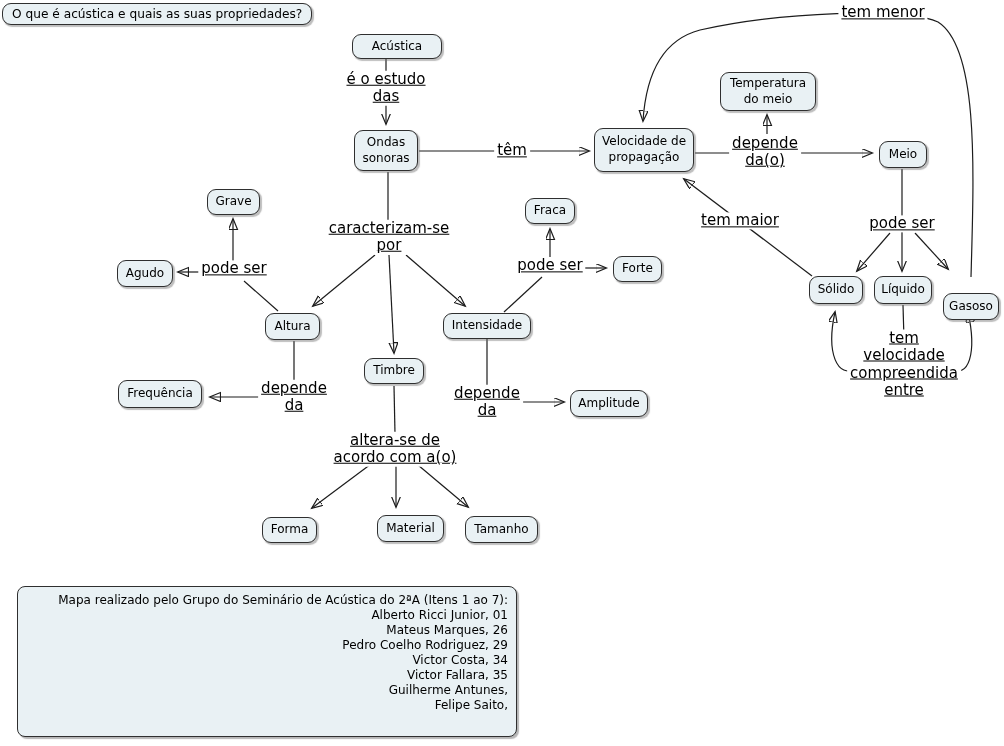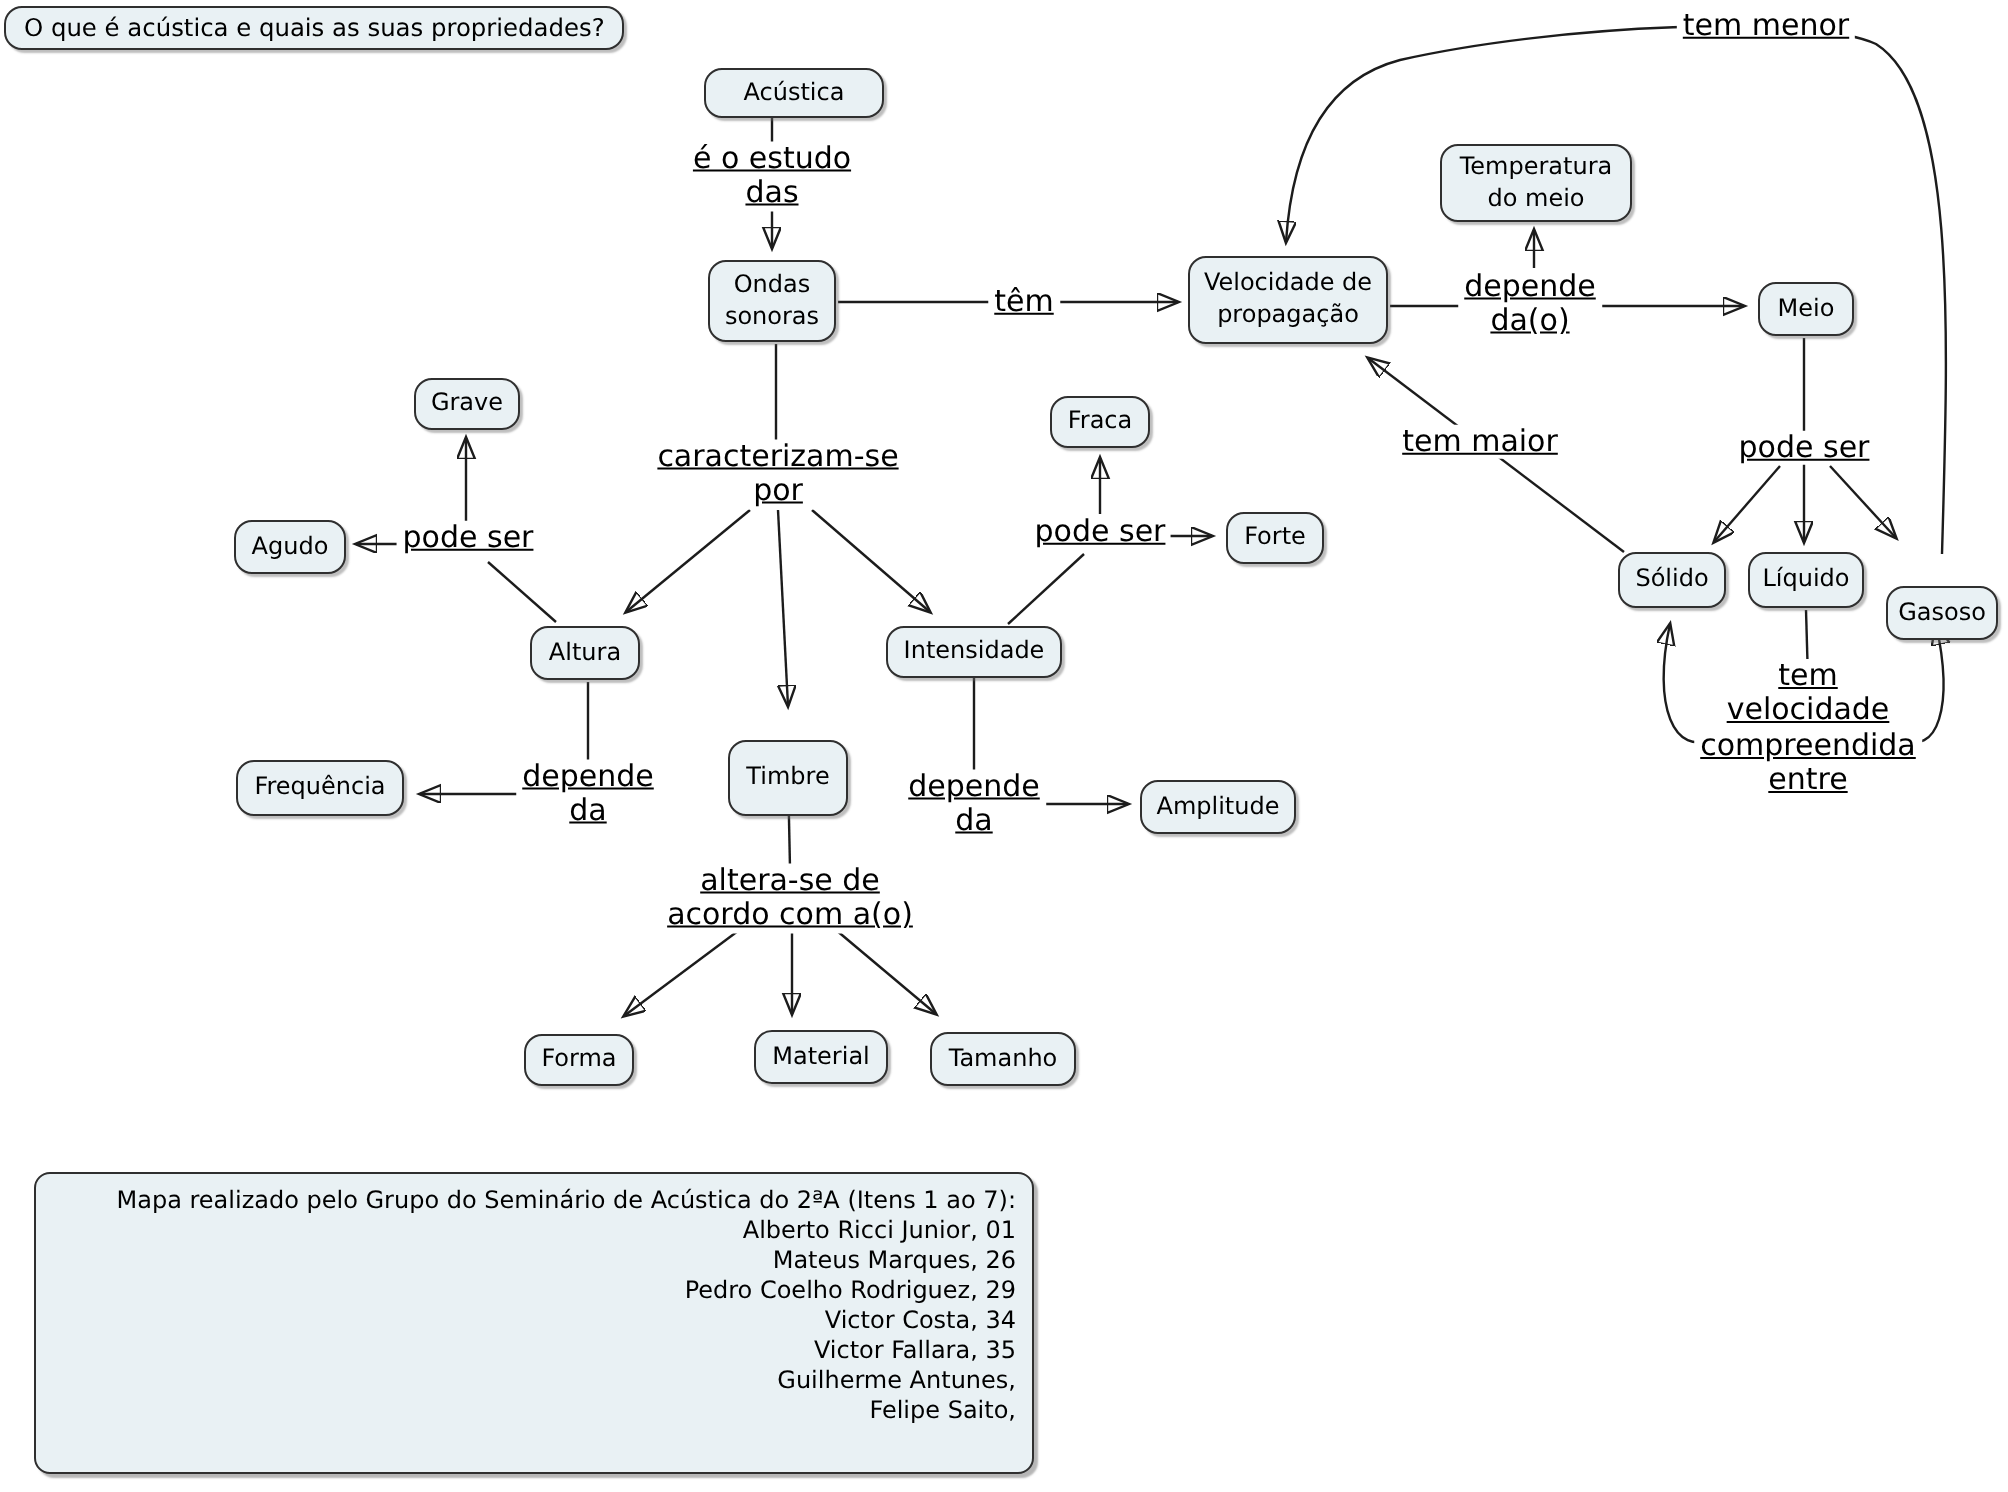--- a/index.html
+++ b/index.html
@@ -141,21 +141,21 @@
 propagação</div>
   <div class="node" style="left:720px;top:72px;width:96px;height:39px;">Temperatura
 do meio</div>
   <div class="node" style="left:879px;top:141px;width:48px;height:27px;">Meio</div>
   <div class="node" style="left:207px;top:189px;width:53px;height:26px;">Grave</div>
   <div class="node" style="left:117px;top:260px;width:56px;height:27px;">Agudo</div>
   <div class="node" style="left:525px;top:198px;width:50px;height:26px;">Fraca</div>
   <div class="node" style="left:613px;top:256px;width:49px;height:26px;">Forte</div>
   <div class="node" style="left:265px;top:313px;width:55px;height:27px;">Altura</div>
   <div class="node" style="left:443px;top:313px;width:88px;height:26px;">Intensidade</div>
-  <div class="node" style="left:364px;top:358px;width:60px;height:38px;margin-top:12px;">Timbre</div>
+  <div class="node" style="left:364px;top:358px;width:60px;height:26px;">Timbre</div>
   <div class="node" style="left:118px;top:380px;width:84px;height:28px;">Frequência</div>
   <div class="node" style="left:570px;top:390px;width:78px;height:27px;">Amplitude</div>
   <div class="node" style="left:262px;top:517px;width:55px;height:26px;">Forma</div>
   <div class="node" style="left:377px;top:515px;width:67px;height:27px;">Material</div>
   <div class="node" style="left:465px;top:516px;width:73px;height:27px;">Tamanho</div>
   <div class="node" style="left:809px;top:276px;width:54px;height:28px;">Sólido</div>
   <div class="node" style="left:874px;top:276px;width:58px;height:28px;">Líquido</div>
   <div class="node" style="left:943px;top:277px;width:56px;height:27px;margin-top:16px;">Gasoso</div>
 
   <div class="credits">

